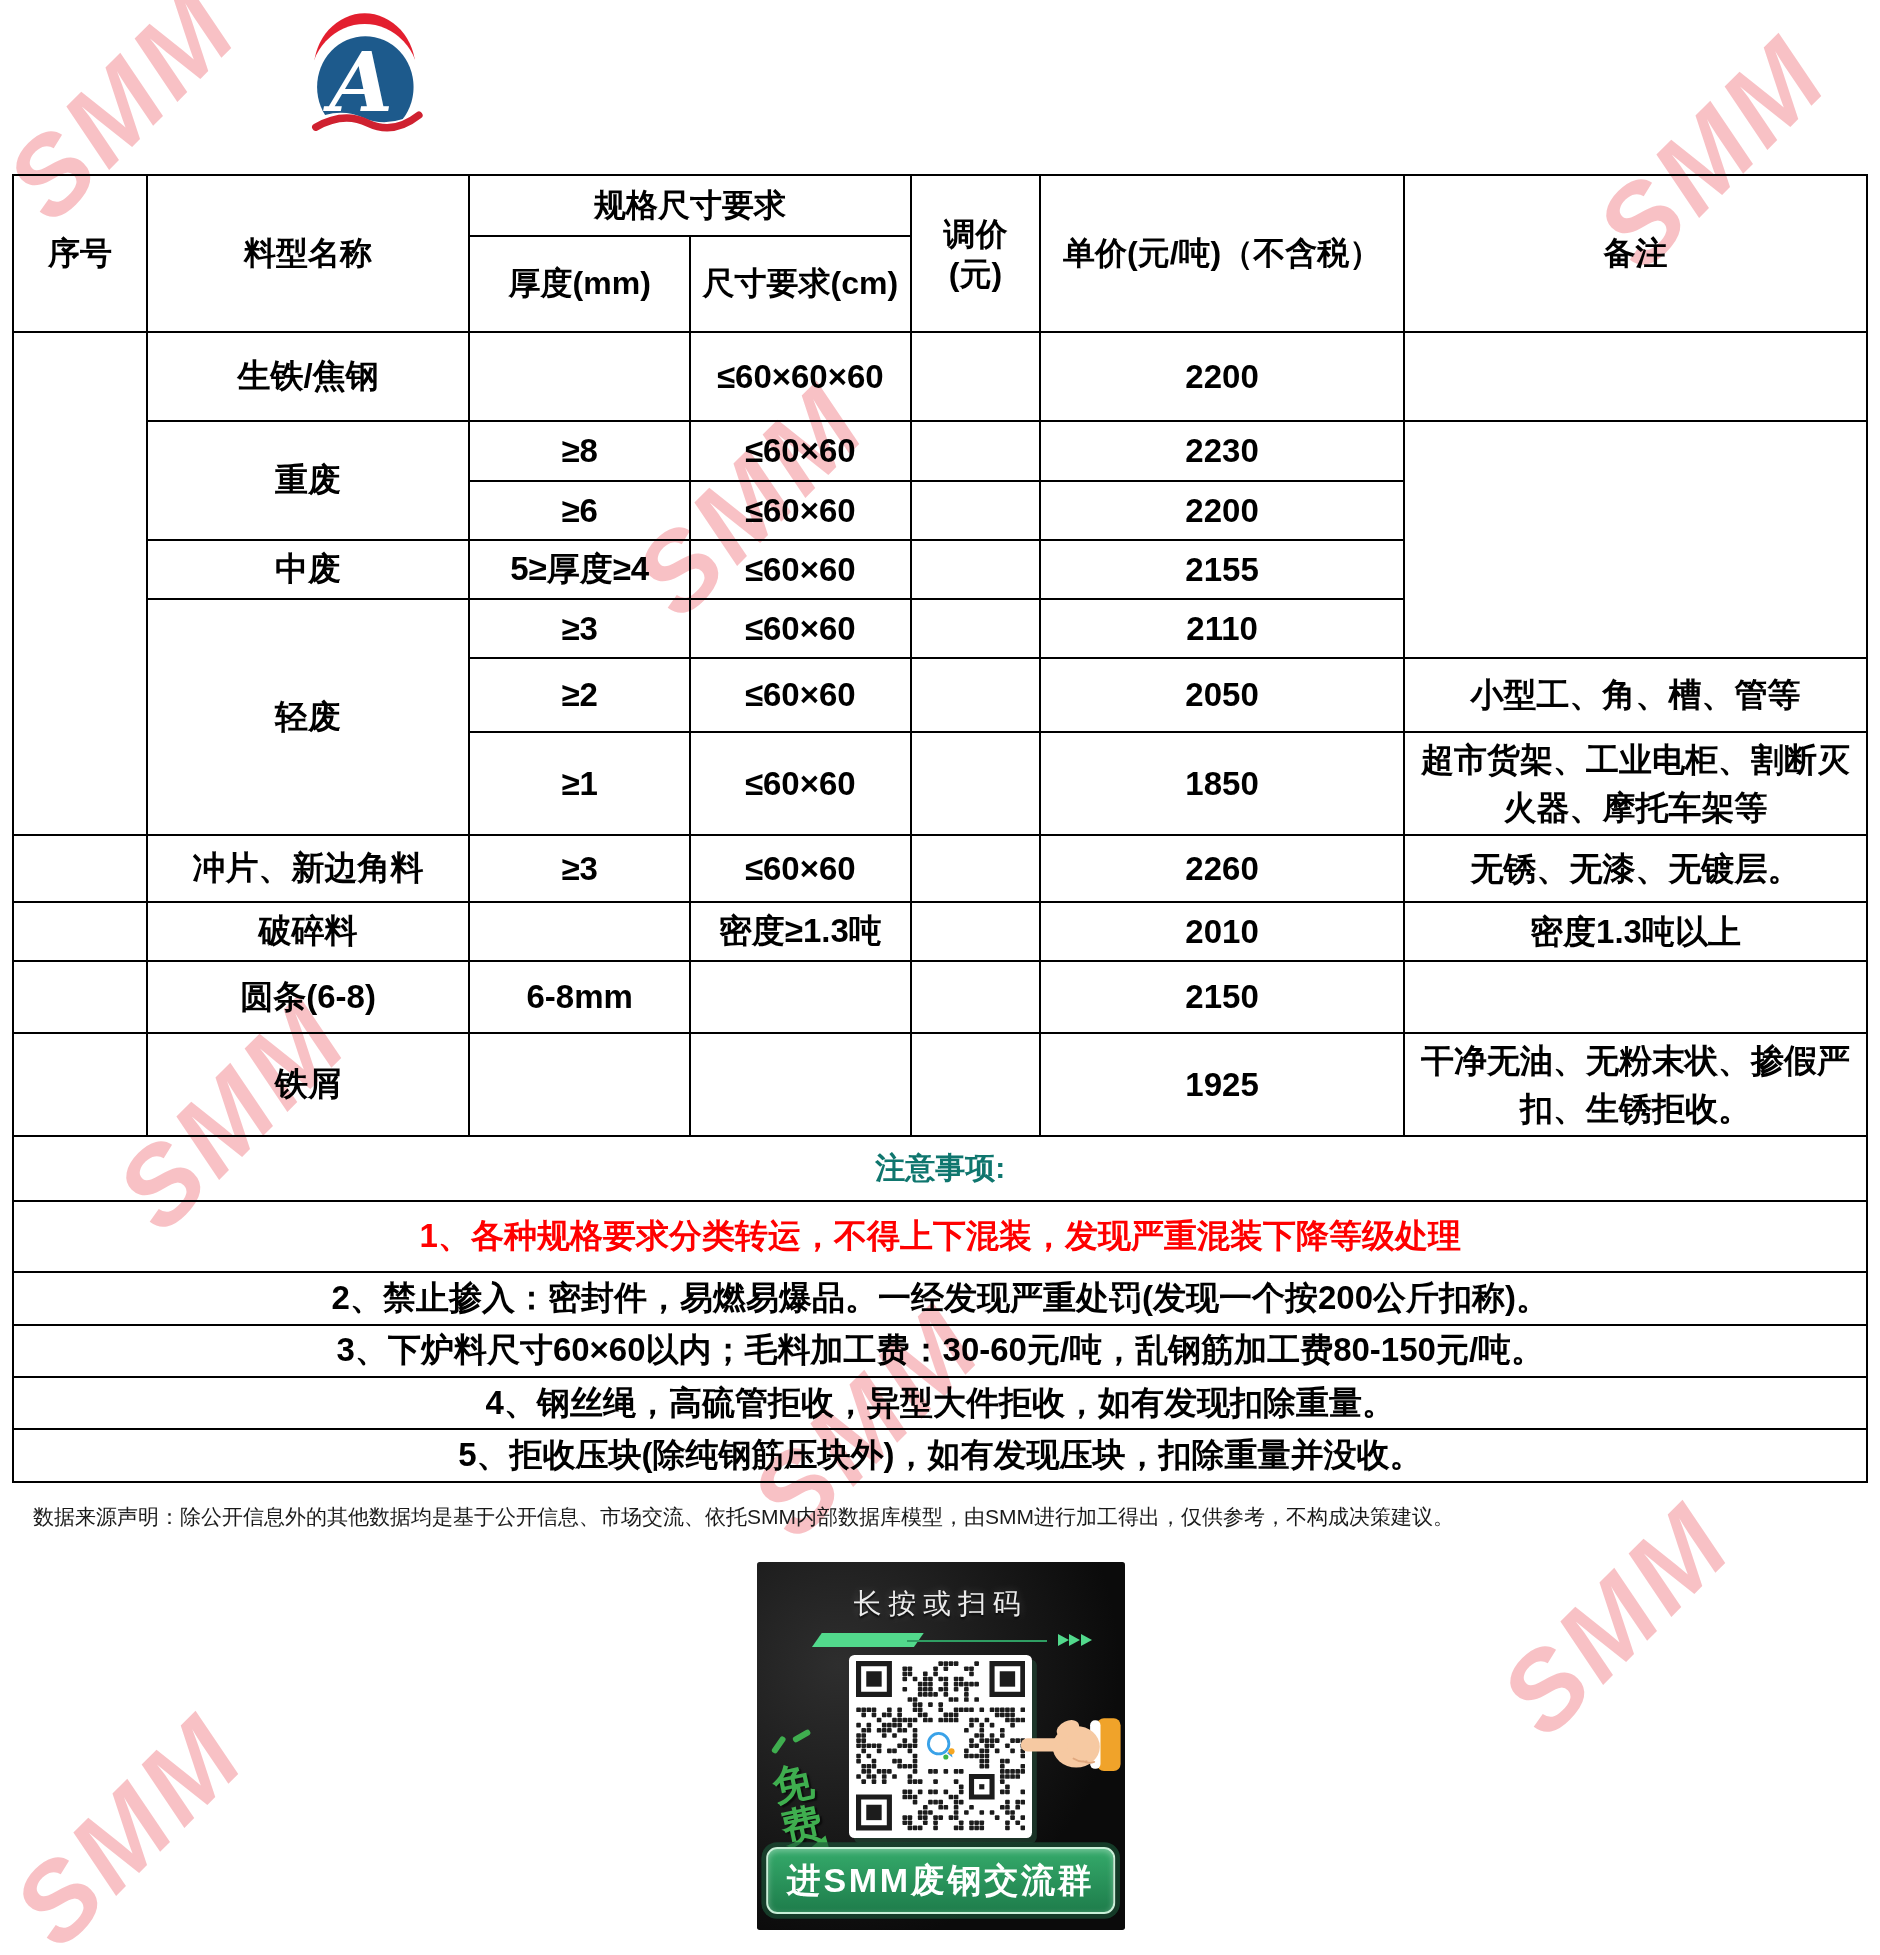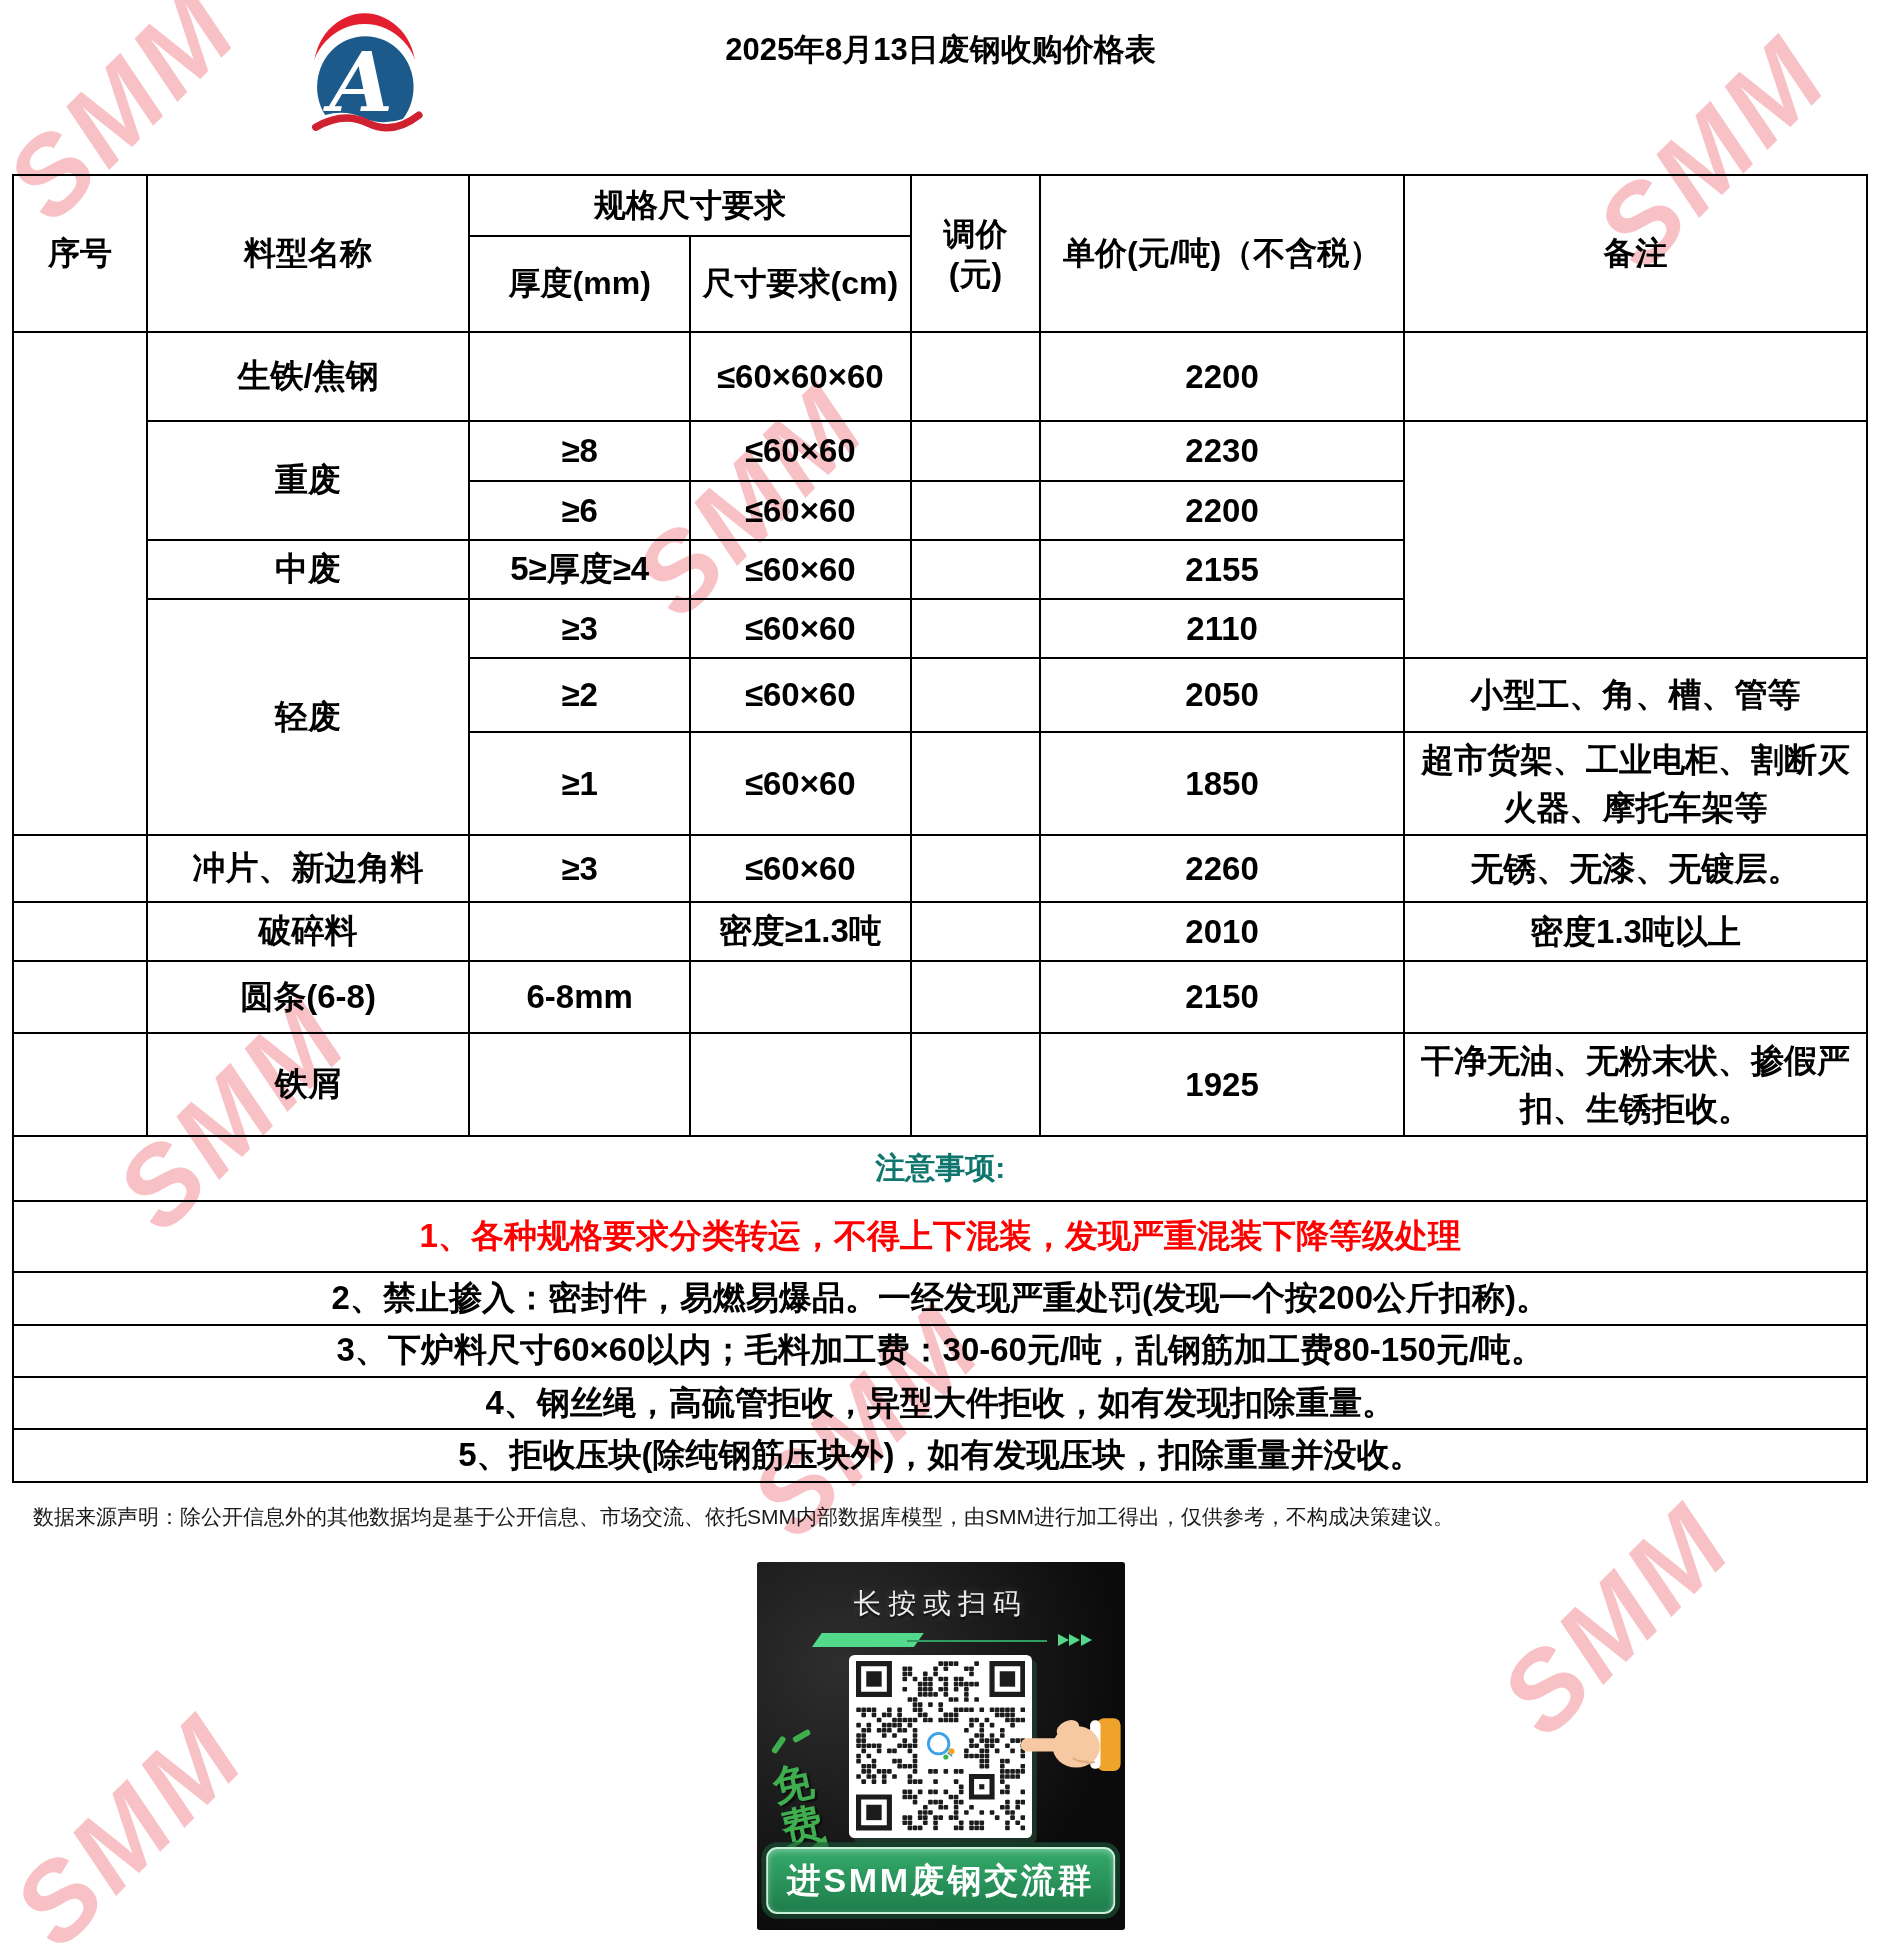--- a/index.html
+++ b/index.html
@@ -75,21 +75,20 @@
       <div class="logo">
         <svg viewBox="0 0 210 200" width="142" height="134">
           <ellipse cx="103" cy="92" rx="76" ry="84" fill="#e31f2f"></ellipse>
           <ellipse cx="103" cy="112" rx="82" ry="88" fill="#ffffff"></ellipse>
           <ellipse cx="104" cy="118" rx="72" ry="76" fill="#1d5a8c"></ellipse>
           <text x="98" y="154" font-size="122" font-style="italic" font-weight="bold" fill="#ffffff" text-anchor="middle" font-family="DejaVu Serif, serif">A</text>
           <path d="M20,170 Q62,146 102,164 Q142,182 192,150 L192,200 L20,200 Z" fill="#ffffff"></path>
           <path d="M30,178 Q72,154 108,172 Q146,190 184,160" stroke="#cf2130" stroke-width="11" fill="none" stroke-linecap="round"></path>
         </svg>
       </div>
-      <div class="subtitle">2025年8月13日废钢收购价格表</div>
     </header>
 
     <table class="price">
       <colgroup>
         <col style="width:7.2%">
           <col style="width:17.4%">
           <col style="width:11.9%">
           <col style="width:11.9%">
         <col style="width:7%">
           <col style="width:19.6%">

